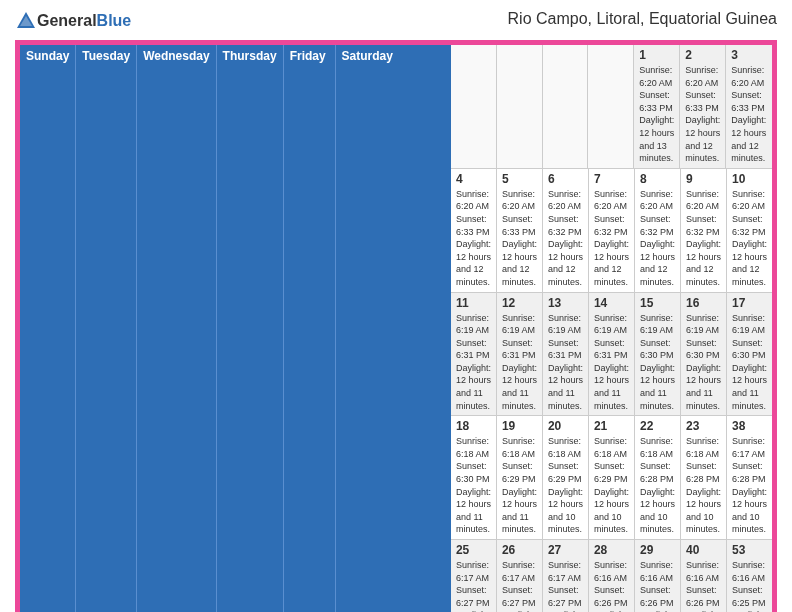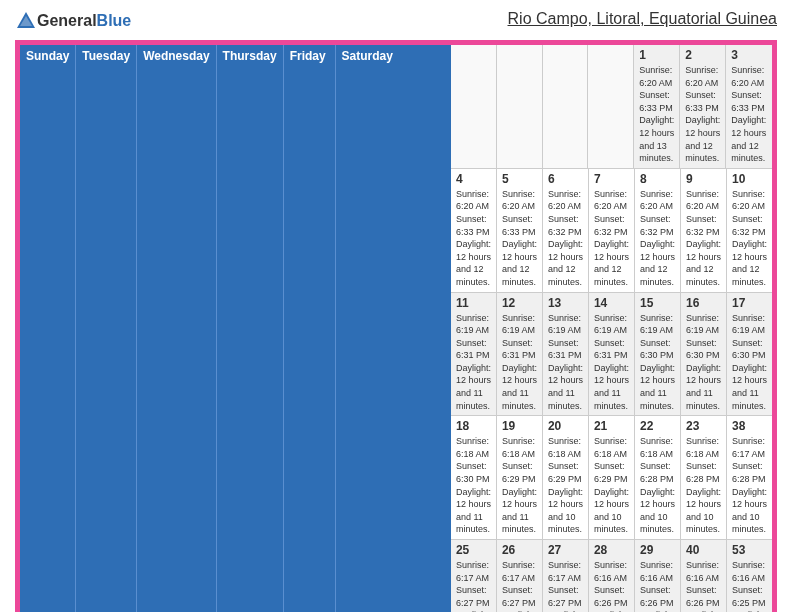--- a/index.html
+++ b/index.html
@@ -37,21 +37,20 @@
     }
     .main-title {
       font-size: 36px;
       font-weight: bold;
       color: #333;
       line-height: 1.1;
     }
     .sub-title {
       font-size: 16px;
       color: #333;
-      text-decoration: underline;
     }
     .calendar {
       flex: 1;
       display: flex;
       flex-direction: row;
       border: 5px solid #ec4899;
     }
     .calendar-header-row {
       display: grid;
       grid-template-columns: repeat(7, 1fr);

